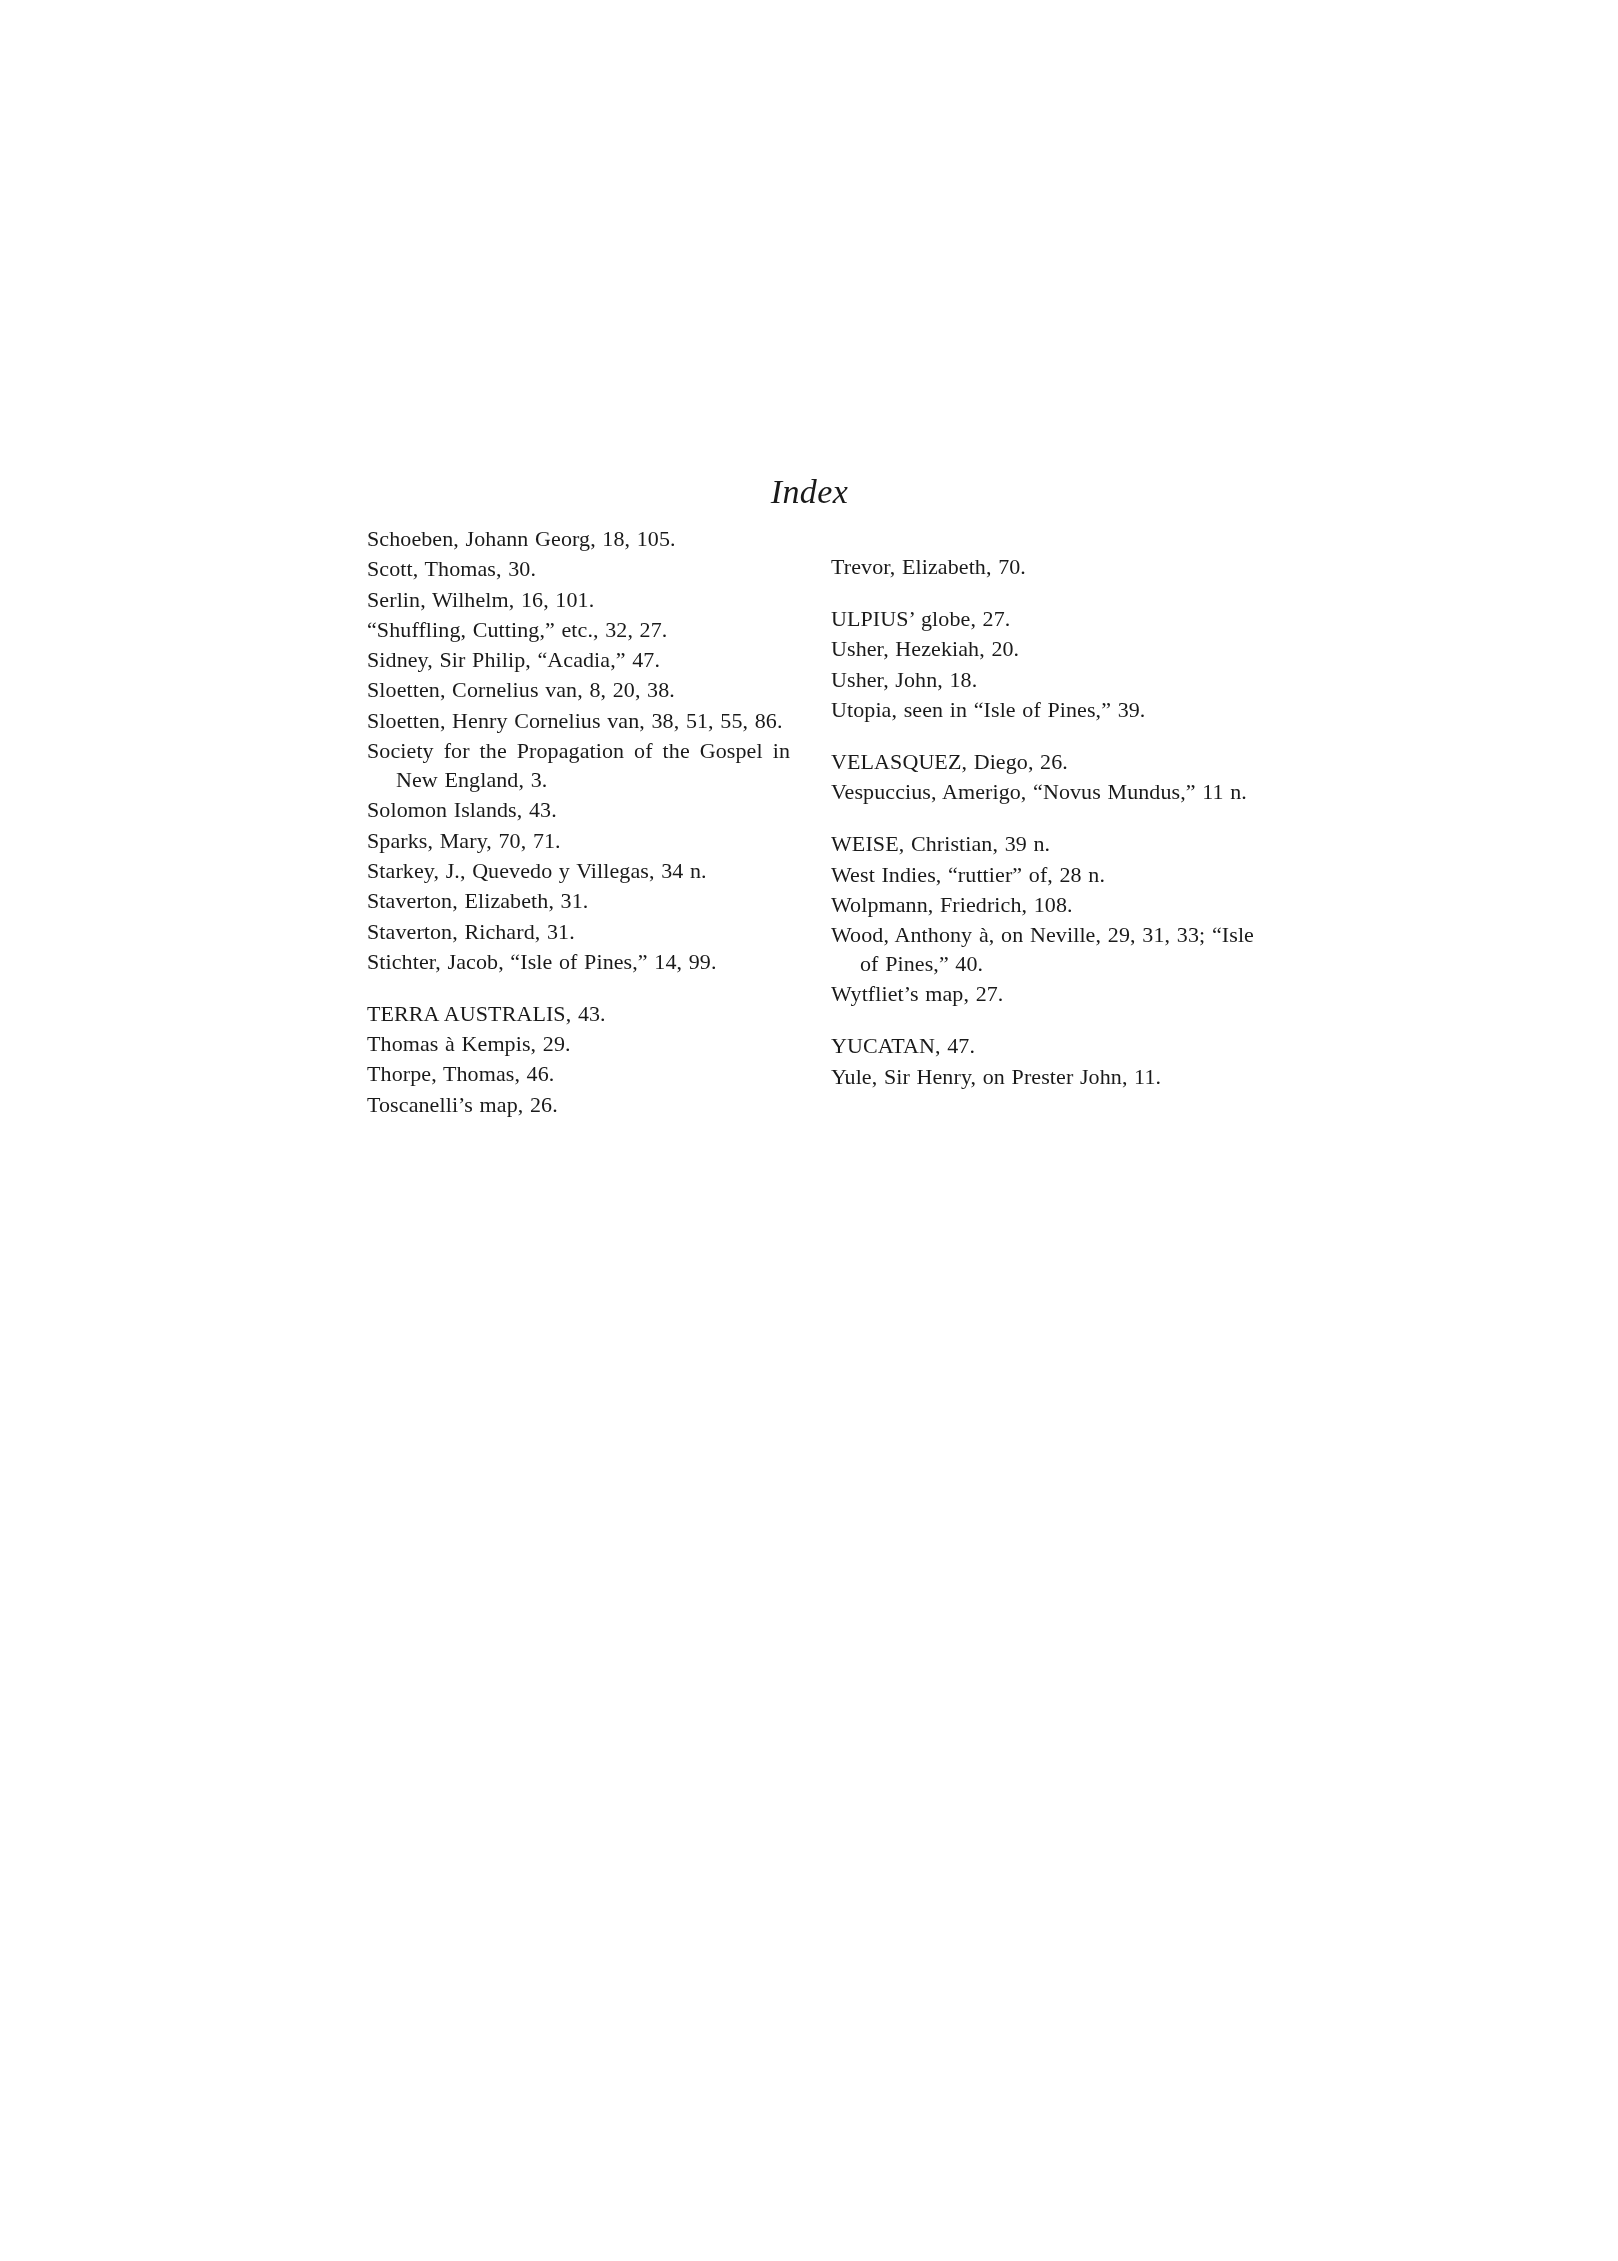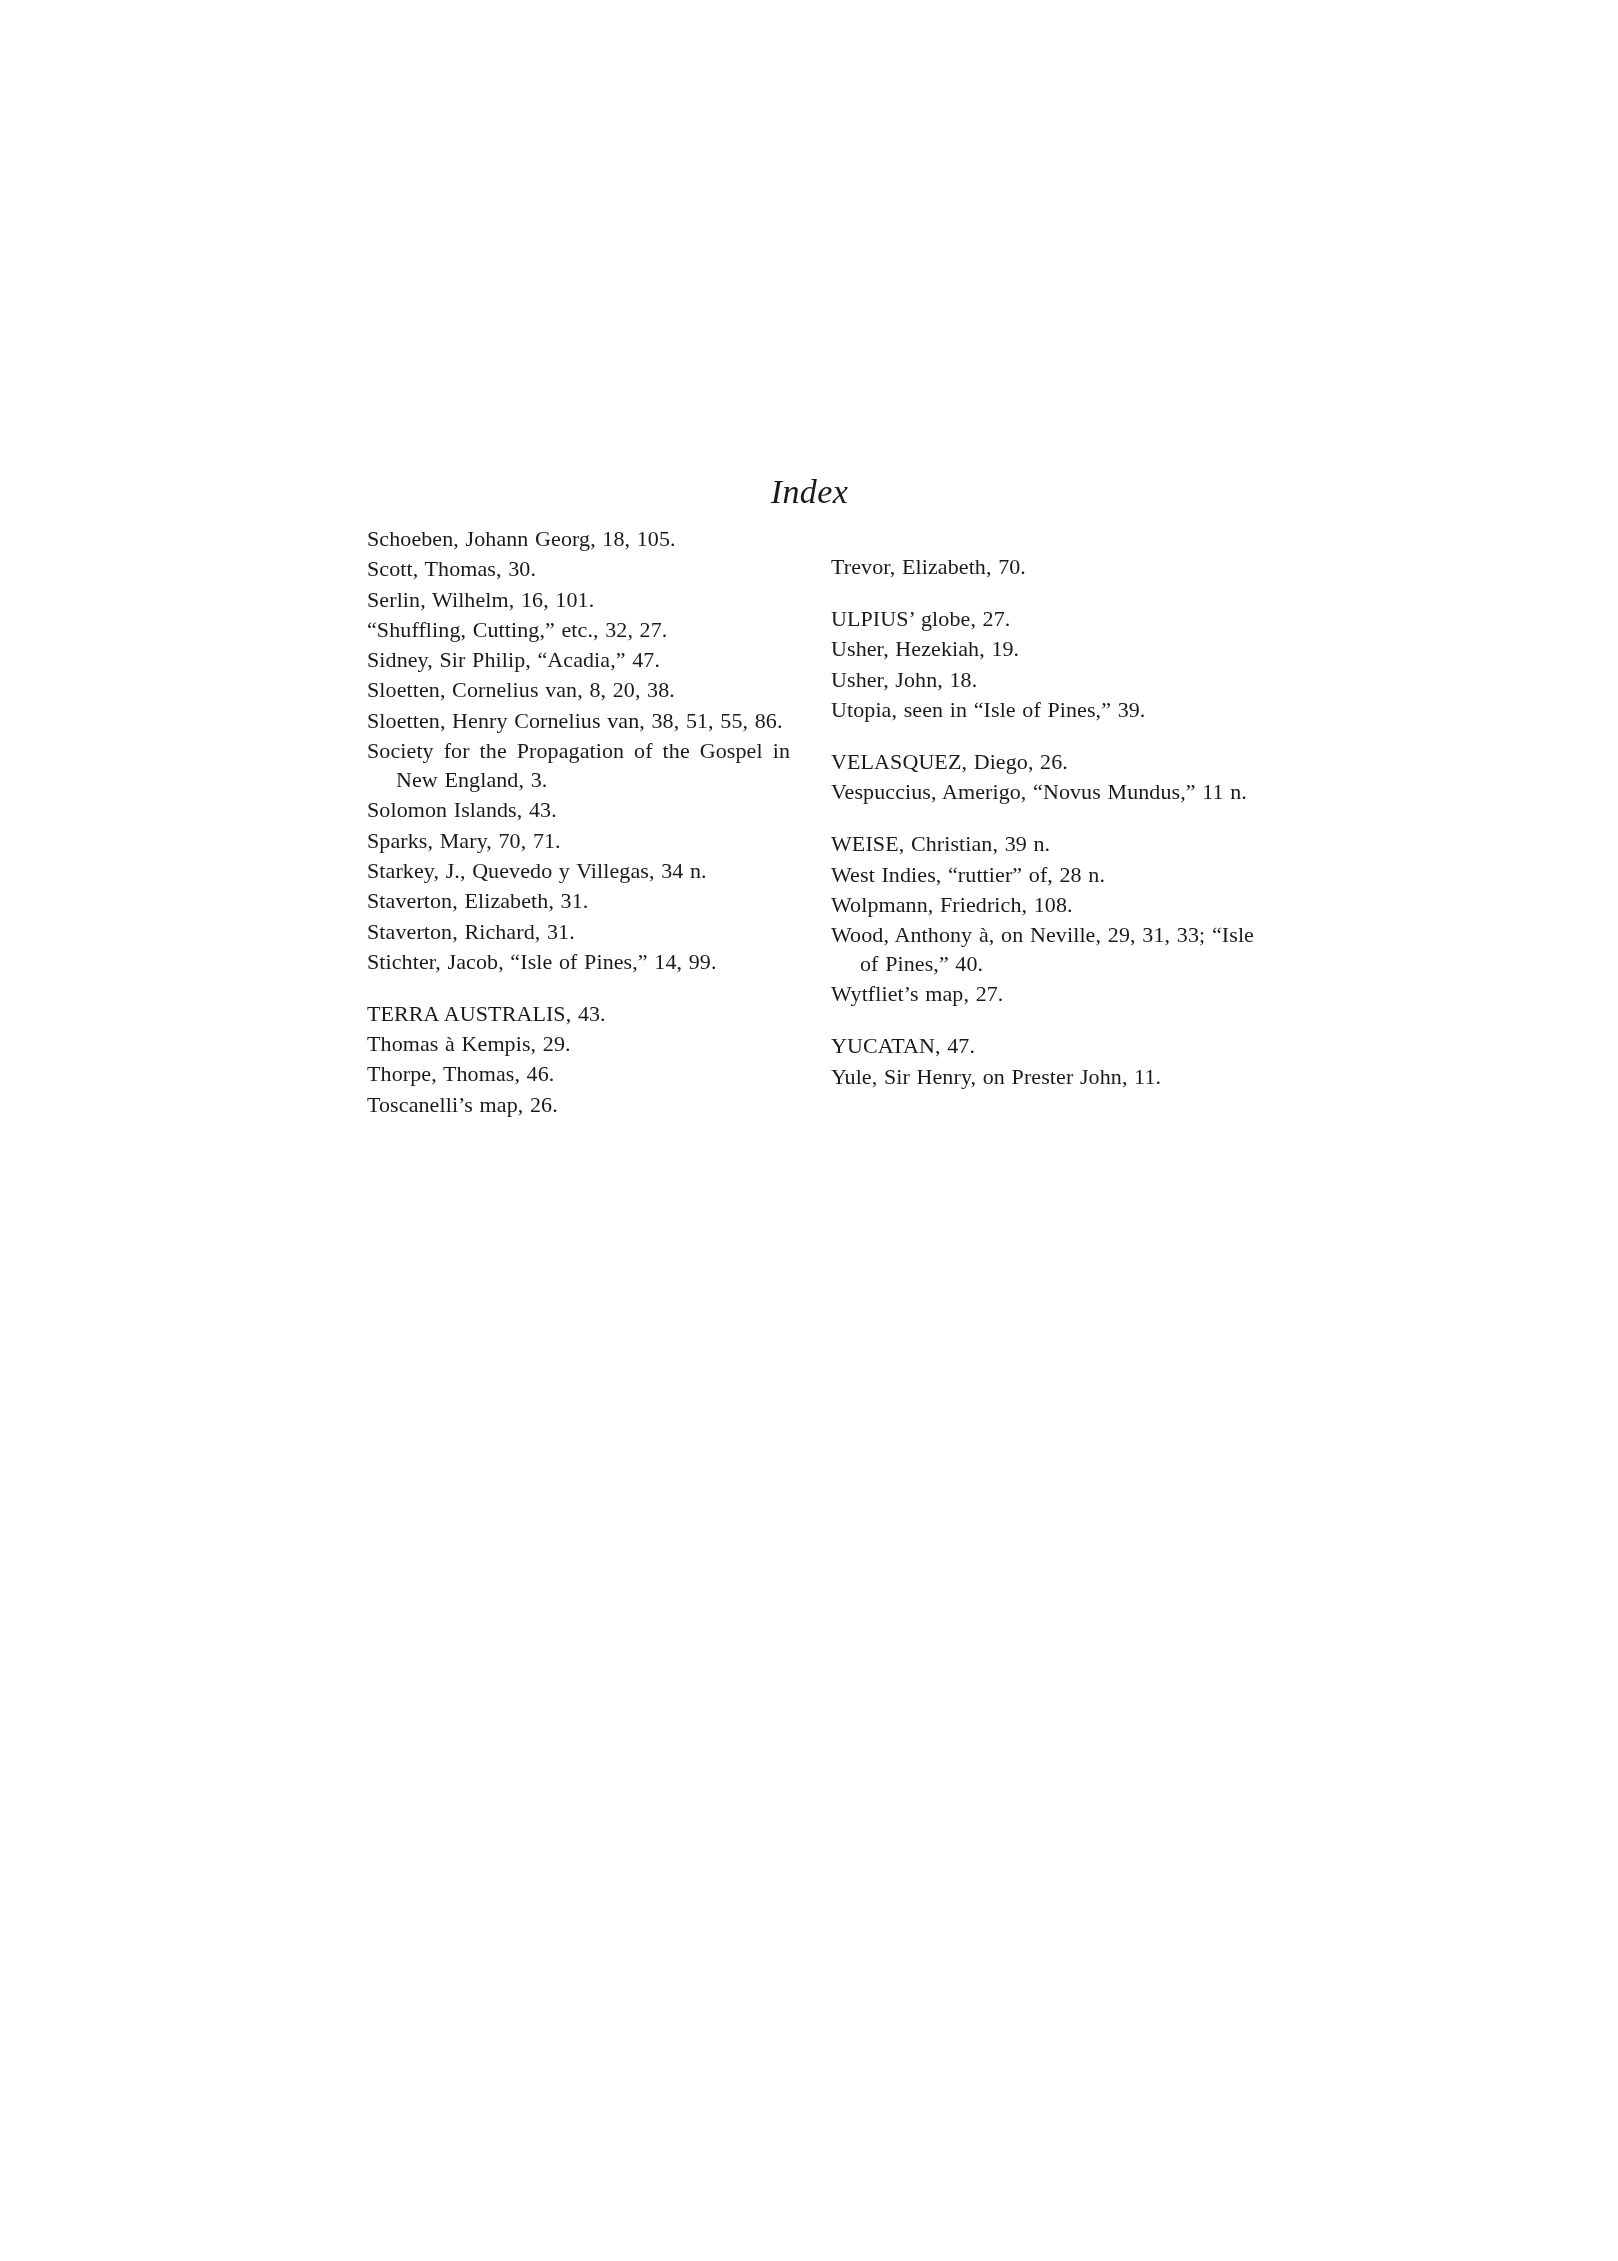--- a/index.html
+++ b/index.html
@@ -96,21 +96,21 @@
         <p class="entry justify">Staverton, Richard, 31.</p>
         <p class="entry justify">Stichter, Jacob, “Isle of Pines,” 14, 99.</p>
         <p class="entry justify gap-before">TERRA AUSTRALIS, 43.</p>
         <p class="entry justify">Thomas à Kempis, 29.</p>
         <p class="entry justify">Thorpe, Thomas, 46.</p>
         <p class="entry justify">Toscanelli’s map, 26.</p>
       </div>
     <div class="column">
         <p class="entry justify">Trevor, Elizabeth, 70.</p>
         <p class="entry justify gap-before">ULPIUS’ globe, 27.</p>
-        <p class="entry justify">Usher, Hezekiah, 19.</p>
+        <p class="entry justify">Usher, Hezekiah, 20.</p>
         <p class="entry justify">Usher, John, 18.</p>
         <p class="entry justify">Utopia, seen in “Isle of Pines,” 39.</p>
         <p class="entry justify gap-before">VELASQUEZ, Diego, 26.</p>
         <p class="entry justify">Vespuccius, Amerigo, “Novus Mundus,” 11 n.</p>
         <p class="entry justify gap-before">WEISE, Christian, 39 n.</p>
         <p class="entry justify">West Indies, “ruttier” of, 28 n.</p>
         <p class="entry justify">Wolpmann, Friedrich, 108.</p>
         <p class="entry justify">Wood, Anthony à, on Neville, 29, 31, 33; “Isle of Pines,” 40.</p>
         <p class="entry justify">Wytfliet’s map, 27.</p>
         <p class="entry justify gap-before">YUCATAN, 47.</p>

